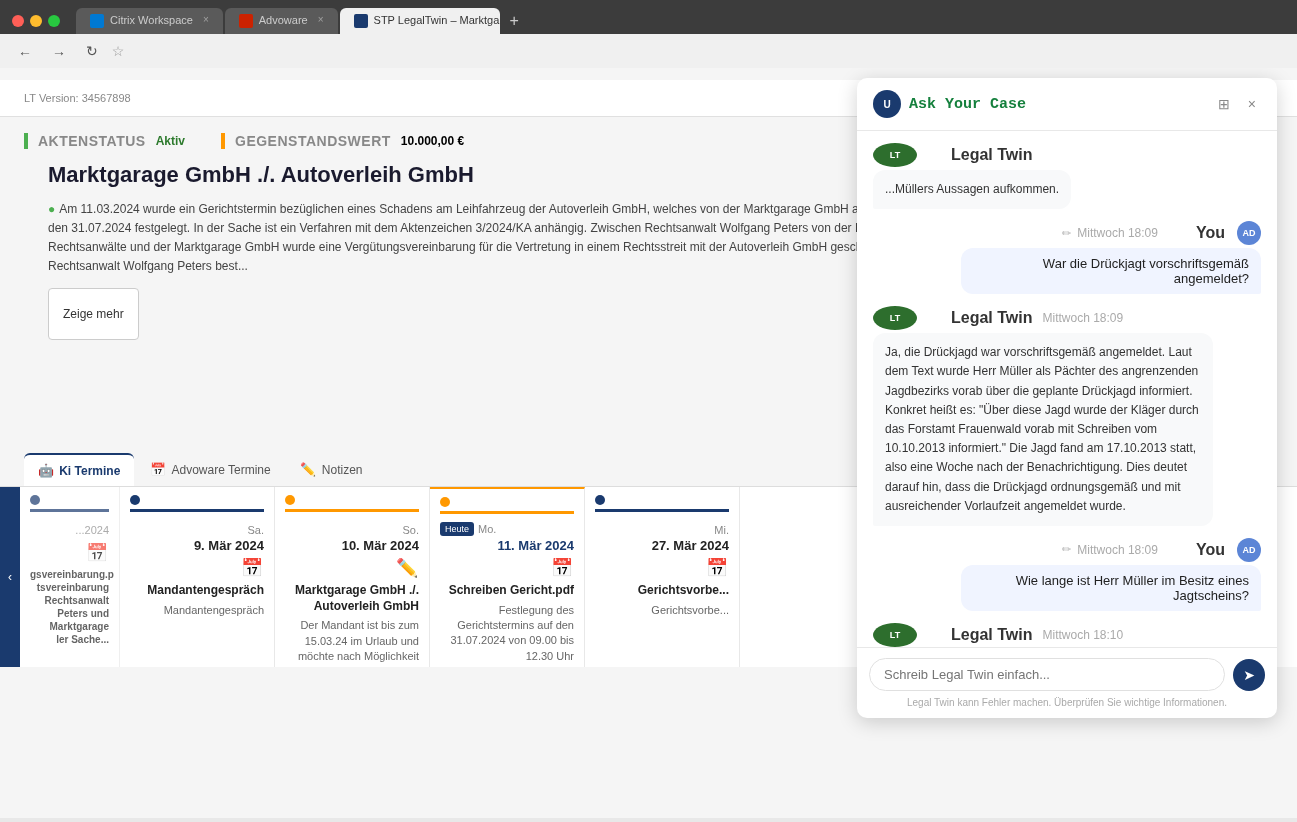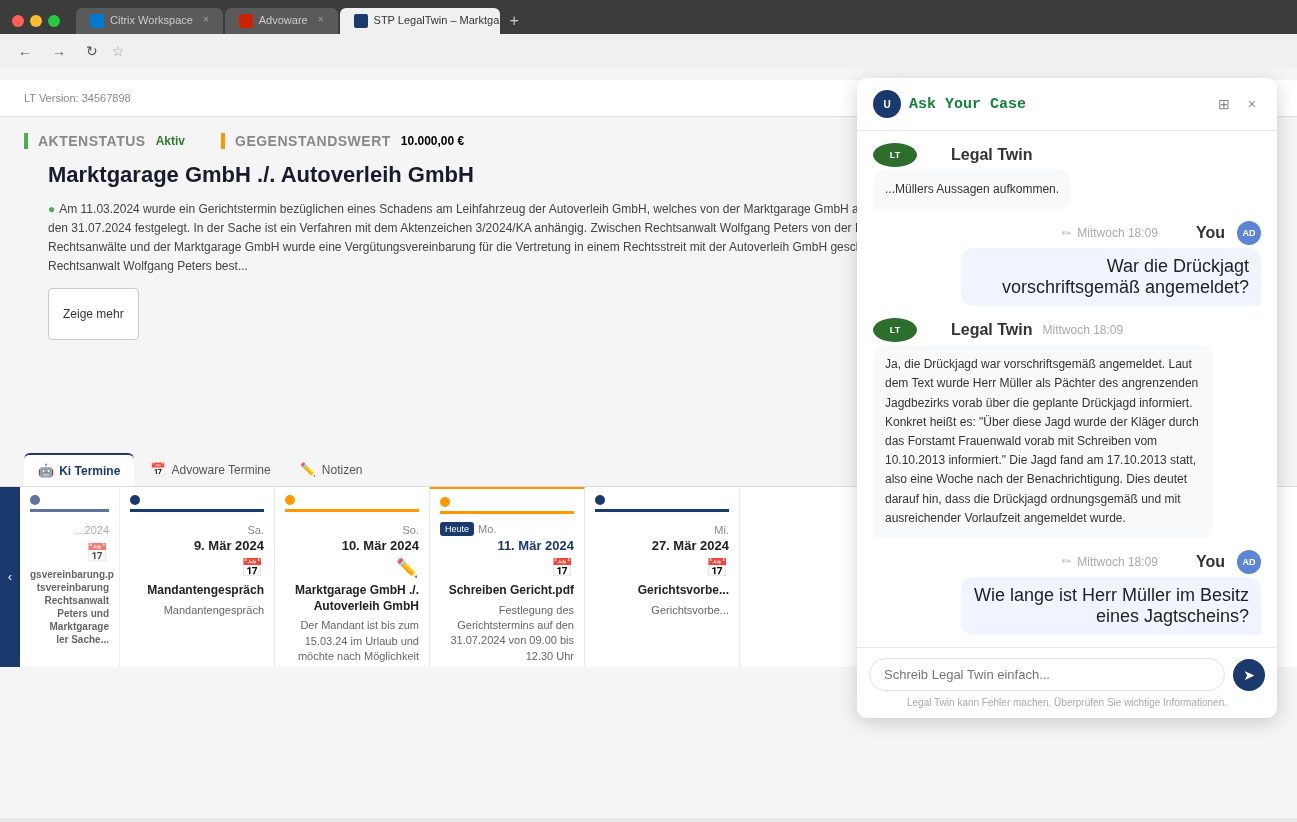--- a/index.html
+++ b/index.html
@@ -92,21 +92,21 @@
     .chat-icon-btn { background: none; border: none; color: #888; font-size: 14px; cursor: pointer; padding: 2px 5px; }
     .chat-messages { flex: 1; overflow-y: auto; padding: 12px 16px; display: flex; flex-direction: column; gap: 12px; }
     .msg-you { display: flex; flex-direction: column; align-items: flex-end; }
     .msg-bot { display: flex; flex-direction: column; align-items: flex-start; }
     .msg-header { display: flex; align-items: center; gap: 6px; margin-bottom: 3px; }
     .msg-avatar-you { width: 24px; height: 24px; background: #5c85d6; border-radius: 50%; display: flex; align-items: center; justify-content: center; color: white; font-size: 9px; font-weight: 700; }
     .msg-avatar-bot { width: 44px; height: 24px; background: #2d6e2d; border-radius: 50%; display: flex; align-items: center; justify-content: center; color: white; font-size: 9px; font-weight: 700; }
     .msg-name { font-size: 16px; font-weight: 600; color: #333; padding-left: 28px; }
     .msg-time { font-size: 12px; color: #aaa; text-align: right; }
     .msg-edit { color: #aaa; font-size: 11px; cursor: pointer; }
-    .msg-bubble-you { background: #f0f4ff; border-radius: 12px 12px 2px 12px; padding: 8px 12px; font-size: 18px; color: #222; max-width: 300px; text-align: right; }
+    .msg-bubble-you { background: #f0f4ff; border-radius: 12px 12px 2px 12px; padding: 8px 12px; font-size: 13px; color: #222; max-width: 300px; text-align: right; }
     .msg-bubble-bot { background: #f8f9fa; border-radius: 12px 12px 12px 2px; padding: 10px 12px; font-size: 12px; color: #333; max-width: 340px; line-height: 1.6; }
     .chat-input-area { border-top: 1px solid #e8e8e8; padding: 10px 12px; }
     .chat-input-row { display: flex; align-items: center; gap: 8px; }
     .chat-input { flex: 1; border: 1px solid #e0e0e0; border-radius: 20px; padding: 8px 14px; font-size: 13px; color: #aaa; outline: none; }
     .chat-send-btn { background: #1a3a6e; border: none; border-radius: 50%; width: 32px; height: 32px; display: flex; align-items: center; justify-content: center; cursor: pointer; color: white; font-size: 14px; flex-shrink: 0; }
     .chat-disclaimer { text-align: center; font-size: 10px; color: #aaa; margin-top: 6px; }
 
     
     .chat-messages::-webkit-scrollbar { width: 4px; }
     .chat-messages::-webkit-scrollbar-thumb { background: #ccc; border-radius: 2px; }

